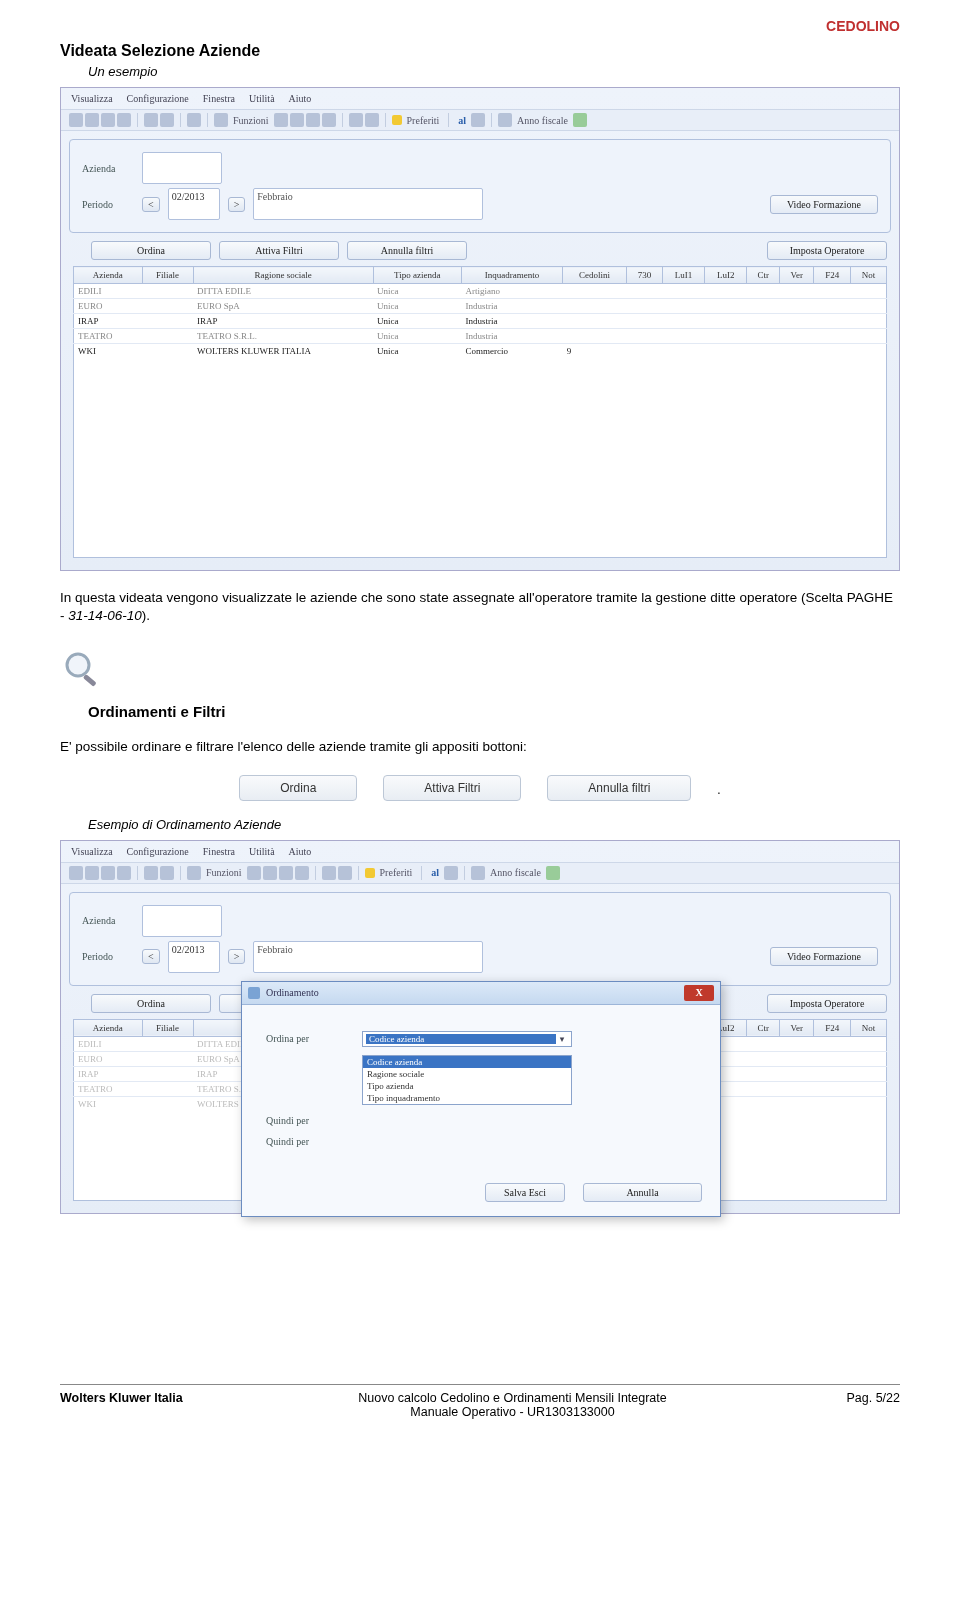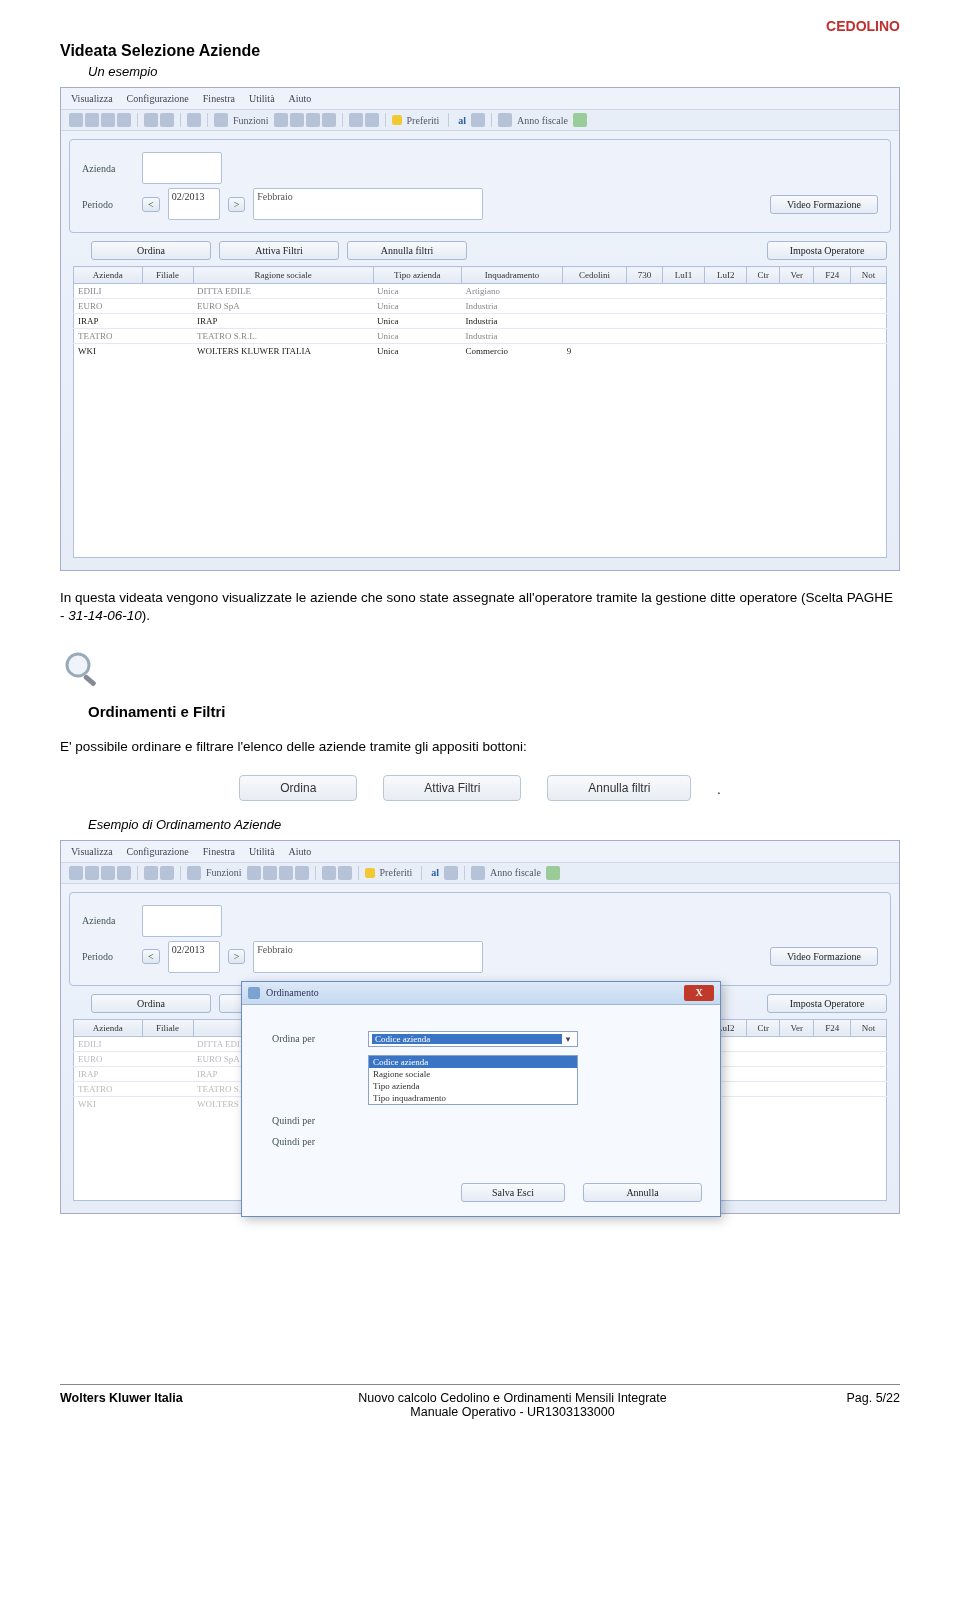--- a/index.html
+++ b/index.html
@@ -140,21 +140,21 @@
     background: linear-gradient(#dce9f8,#c5d9f0);
     border-bottom: 1px solid #9cb5d8;
     display: flex; align-items: center; padding: 3px 6px;
   }
   .dialog-title { color: #335; flex: 1; }
   .dialog-close {
     width: 30px; height: 16px; background: #c0392b;
     color: #fff; text-align: center; border-radius: 2px;
     font-weight: bold; line-height: 15px; cursor: pointer;
   }
-  .dialog-body { padding: 16px 30px; }
+  .dialog-body { padding: 16px 24px; }
   .dialog-row { display: flex; align-items: center; gap: 16px; margin: 10px 0; }
   .dialog-label { width: 80px; color: #455; }
   .combo {
     width: 210px; background: #fff; border: 1px solid #8ba4cc;
     display: flex; align-items: center; padding: 1px 3px; height: 16px;
     cursor: pointer;
   }
   .combo-sel {
     background: #3a74c4; color: #fff; padding: 0 3px; flex: 1; font-size: 9px;
   }
@@ -552,21 +552,21 @@
         <div class="combo-item">Tipo inquadramento</div>
       </div>
       <div class="dialog-row">
         <span class="dialog-label">Quindi per</span>
       </div>
       <div class="dialog-row">
         <span class="dialog-label">Quindi per</span>
       </div>
     </div>
     <div class="dialog-footer">
-      <span class="wide-btn" style="width:104px">Salva Esci</span>
+      <span class="wide-btn" style="width:80px">Salva Esci</span>
       <span class="wide-btn" style="width:119px">Annulla</span>
     </div>
   </div>
 </div>
 
 <hr class="footer-hr">
 <div class="footer-row">
   <div class="footer-left">Wolters Kluwer Italia</div>
   <div class="footer-mid">
     <span>Nuovo calcolo Cedolino e Ordinamenti Mensili Integrate</span><br><span>Manuale Operativo - UR1303133000</span>

